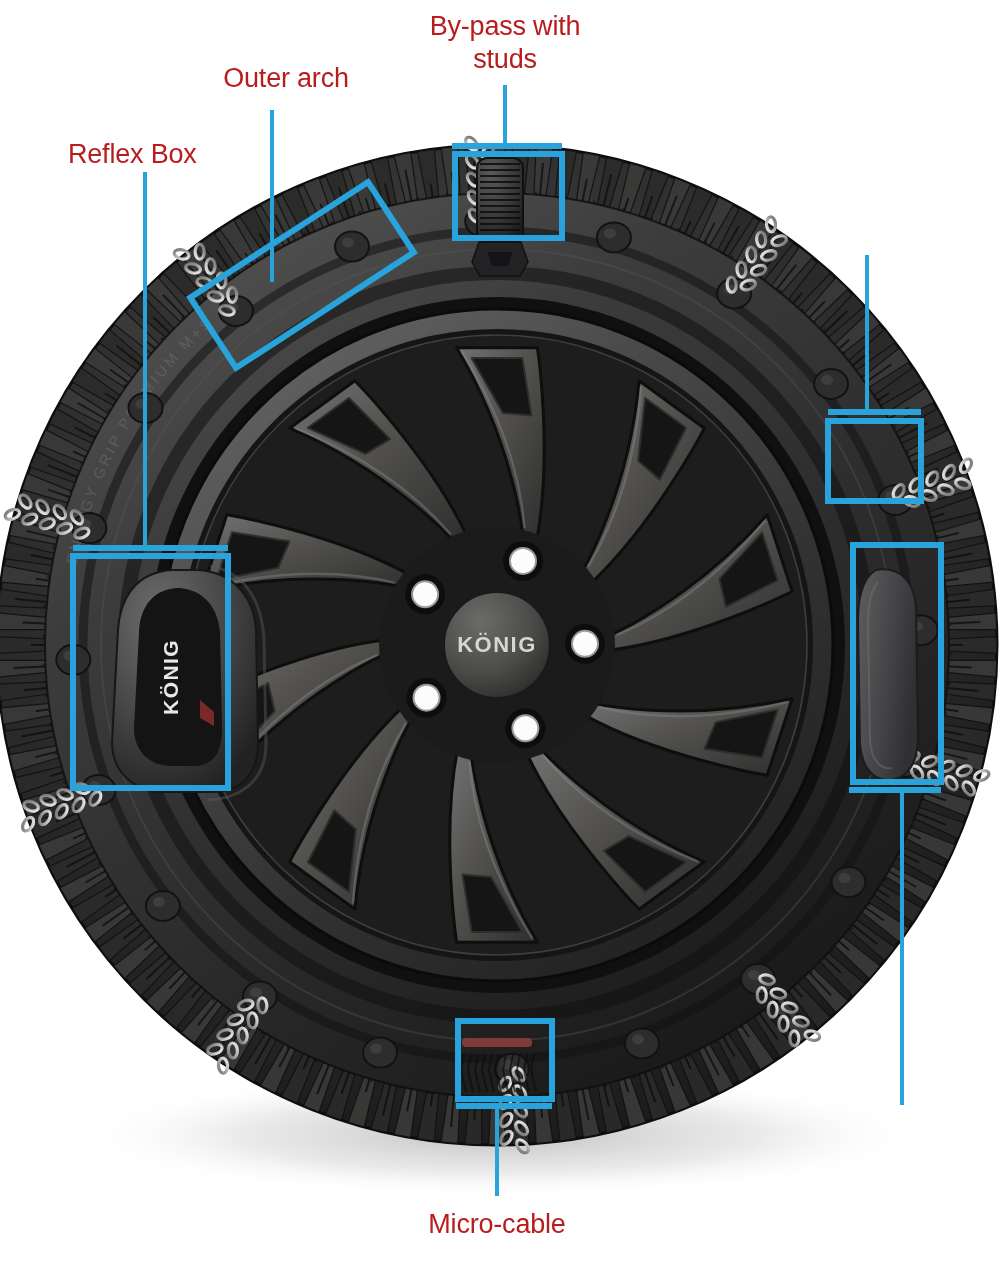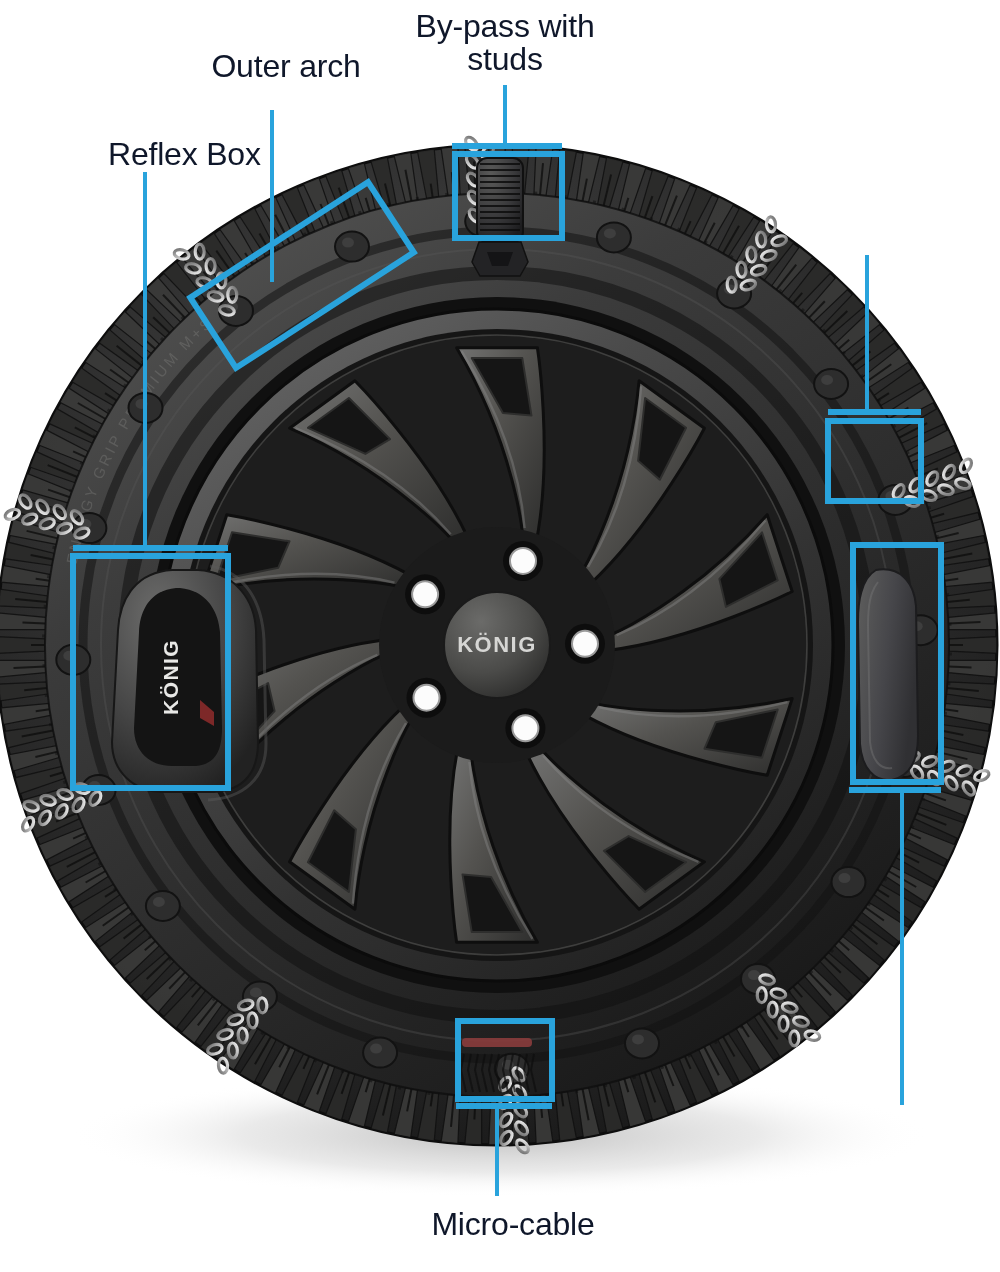--- a/index.html
+++ b/index.html
@@ -1,21 +1,21 @@
 <!DOCTYPE html>
 <html><head>
 <meta charset="utf-8">
 <style>
   html,body{margin:0;padding:0;background:#ffffff;}
   body{width:1000px;height:1272px;font-family:"Liberation Sans",sans-serif;overflow:hidden;}
   #stage{position:relative;width:1000px;height:1272px;background:#fff;}
   #scene{position:absolute;inset:0;}
-  .lbl{position:absolute;color:#0f172a;font-family:"Liberation Sans",sans-serif;font-size:32px;line-height:33px;white-space:pre;letter-spacing:-0.2px;}
+  .lbl{position:absolute;color:#b91c1c;font-family:"Liberation Sans",sans-serif;font-size:27px;line-height:33px;white-space:pre;letter-spacing:-0.2px;}
   .lbl.c{text-align:center;transform:translateX(-50%);}
-  .lbl.l{text-align:right;margin-left:40px;}
+  .lbl.l{text-align:right;}
 </style>
 </head>
 <body>
 
 <div id="stage">
 
   <svg id="scene" viewBox="0 0 1000 1272" width="1000" height="1272">
     <defs>
       <radialGradient id="tireG" cx="45%" cy="36%" r="72%">
         <stop offset="0%" stop-color="#50504f"></stop>
@@ -761,21 +761,21 @@
         <line x1="849" y1="790" x2="941" y2="790" stroke="#29a3dc" stroke-width="6"></line>
         <rect x="853" y="545" width="88" height="237" fill="none" stroke="#29a3dc" stroke-width="6"></rect>
         <line x1="497" y1="1108" x2="497" y2="1196" stroke="#29a3dc" stroke-width="4"></line>
         <line x1="456" y1="1106" x2="552" y2="1106" stroke="#29a3dc" stroke-width="6"></line>
         <rect x="458" y="1021" width="94" height="78" fill="none" stroke="#29a3dc" stroke-width="6"></rect>
       </g>
   </svg>
 
   <div class="lbl l" style="left:68px;top:138px;">Reflex Box</div>
 
-  <div class="lbl c" style="left:286px;top:50px;text-align:right;">Outer arch</div>
+  <div class="lbl c" style="left:286px;top:62px;text-align:right;">Outer arch</div>
 
   <div class="lbl c" style="left:505px;top:10px;">By-pass with<br>studs</div>
 
 
 
-  <div class="lbl c" style="left:497px;top:1208px;margin-left:16px;">Micro-cable</div>
+  <div class="lbl c" style="left:497px;top:1208px;">Micro-cable</div>
 
 </div>
 
 </body></html>

